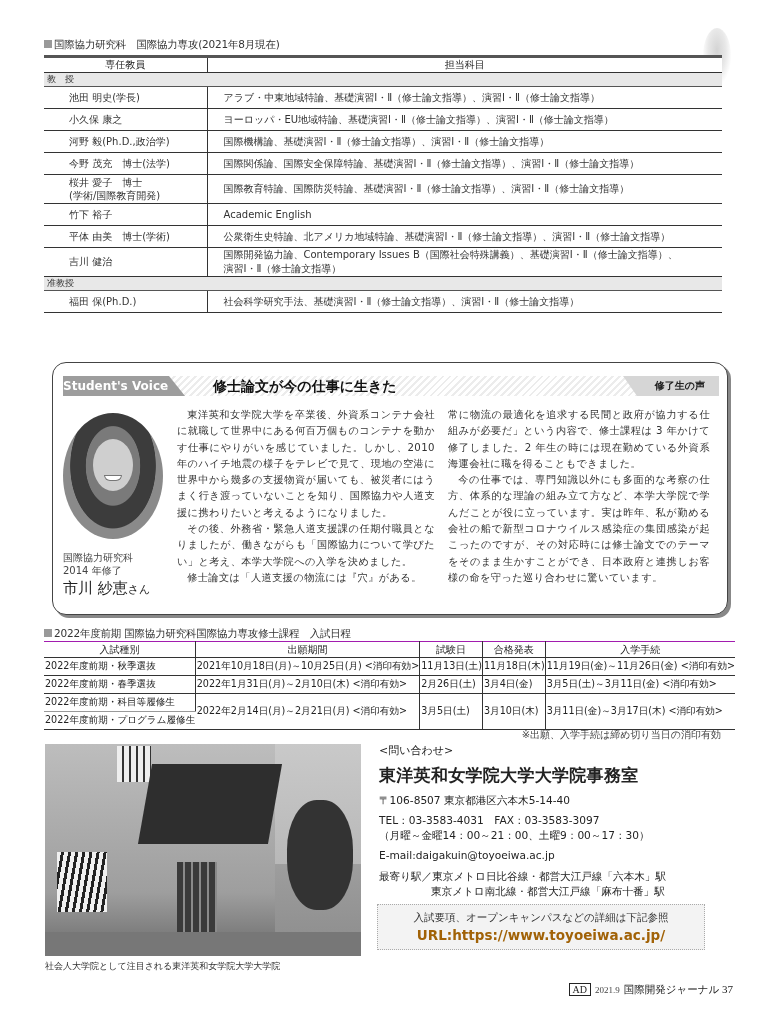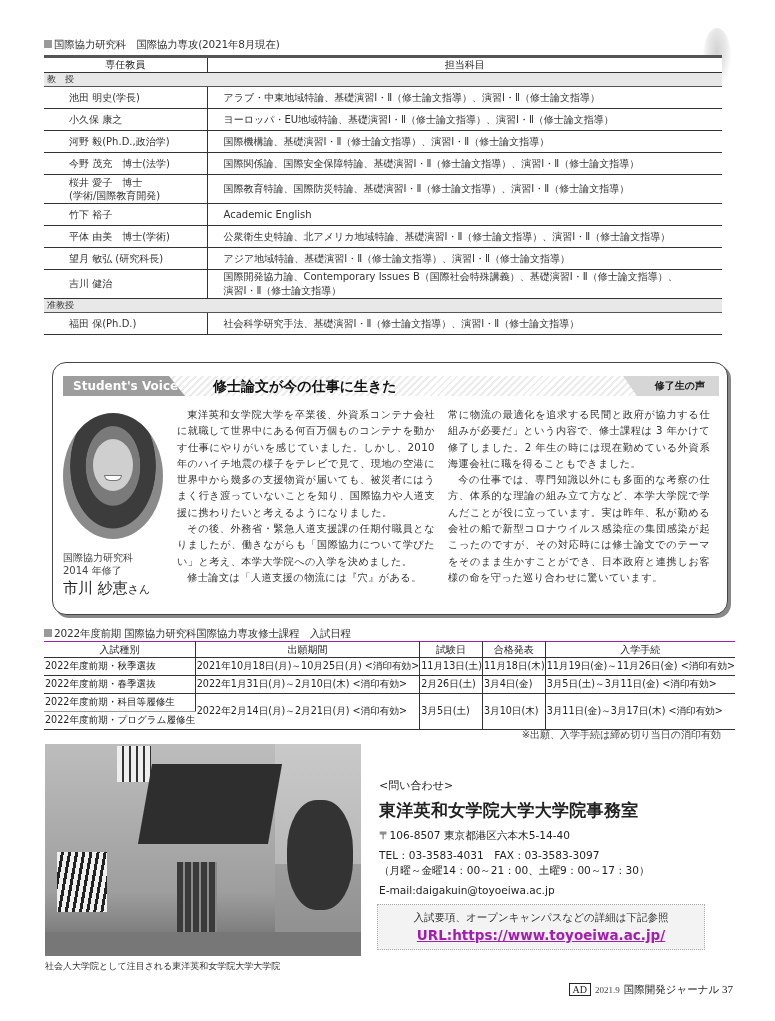--- a/index.html
+++ b/index.html
@@ -19,21 +19,21 @@
   table.fac td { height: 22px; border-bottom: 1px solid #333; vertical-align: middle; color: #333; }
   table.fac td.nm { padding-left: 25px; border-right: 1px solid #333; width: 163px; }
   table.fac td.sb { padding-left: 16px; line-height: 14px; }
   table.fac tr.tall td { height: 29px; }
   table.fac tr.grp td { height: 13px; background: #e8e8e8; font-size: 9px; padding-left: 3px; border-bottom: 1px solid #555; border-right: none; }
 
   
   .voice { position: absolute; left: 52px; top: 362px; width: 676px; height: 253px; border: 1.5px solid #444; border-radius: 14px; box-shadow: 3px 3px 0 #888; background: #fff; }
   .voice .hdr { position: absolute; left: 10px; top: 13px; width: 656px; height: 20px;
     background: repeating-linear-gradient(135deg, #fff 0 3px, #ececec 3px 5px); }
-  .voice .sv-tag { position: absolute; left: 0; top: 0; height: 20px; width: 122px; background: #9d9d9d; color: #fff; font-size: 12px; font-weight: bold; line-height: 20px; padding-left: 10px;
+  .voice .sv-tag { position: absolute; left: 0; top: 0; height: 20px; width: 122px; background: #9d9d9d; color: #fff; font-size: 12px; font-weight: bold; line-height: 20px; 
     clip-path: polygon(0 0, 106px 0, 122px 100%, 0 100%); }
   .voice .title { position: absolute; left: 150px; top: 0; font-size: 14px; font-weight: bold; line-height: 20px; color: #111; }
   .voice .tag2 { position: absolute; right: 0; top: 0; height: 20px; width: 110px; background: #d6d6d6; font-size: 10px; font-weight: bold; line-height: 20px; text-align: right; padding-right: 14px;
     clip-path: polygon(14px 0, 100% 0, 100% 100%, 28px 100%); }
   .photo { position: absolute; left: 10px; top: 50px; width: 100px; height: 126px; border-radius: 50%;
     background: radial-gradient(ellipse at 50% 42%, #d8d8d8 0 20%, #7a7a7a 21% 38%, #3c3c3c 39% 60%, #8a8a8a 61% 100%); }
   .photo .face { position:absolute; left: 30px; top: 26px; width: 40px; height: 52px; border-radius: 50%; background: #cfcfcf; }
   .photo .smile { position:absolute; left: 41px; top: 62px; width: 18px; height: 6px; border-radius: 0 0 9px 9px; background: #fff; border: 1px solid #777; }
   .prof1 { position: absolute; left: 10px; top: 188px; font-size: 10px; color: #444; line-height: 13px; }
   .prof-name { position: absolute; left: 10px; top: 216px; font-size: 15px; color: #222; }
@@ -59,29 +59,29 @@
   .bldg .canopy { position:absolute; left:100px; top:20px; width:130px; height:80px; background:#2e2e2e; transform: skewX(-10deg); }
   .bldg .door { position:absolute; left:132px; top:118px; width:40px; height:90px; background: repeating-linear-gradient(90deg,#3a3a3a 0 6px,#8a8a8a 6px 8px); }
   .bldg .win { position:absolute; left:72px; top:2px; width:34px; height:36px; background: repeating-linear-gradient(90deg,#eee 0 5px,#333 5px 7px); }
   .bldg .gate { position:absolute; left:12px; top:108px; width:50px; height:60px; background: repeating-linear-gradient(100deg,#f0f0f0 0 4px,#222 4px 7px); }
   .bldg .tree { position:absolute; right:8px; top:56px; width:66px; height:110px; border-radius:45%; background:#333; }
   .bldg .ground { position:absolute; left:0; bottom:0; width:100%; height: 24px; background:#777; }
   .caption { position: absolute; left: 45px; top: 960px; font-size: 9px; color: #333; }
 
   
   .contact { position: absolute; left: 379px; top: 743px; width: 340px; color: #222; }
-  .contact .h { font-size: 11px; margin-top: 35px; }
+  .contact .h { font-size: 11px; }
   .contact .org { font-size: 17px; font-weight: bold; margin-top: 6px; letter-spacing: 0.3px; }
   .contact .ln { font-size: 10.6px; margin-top: 6px; line-height: 14px; }
   .contact .ln.t { margin-top: 1px; }
   .contact .stn { font-size: 10.6px; margin-top: 7px; line-height: 15px; }
   .contact .stn .ind { padding-left: 52px; }
   .urlbox { position: absolute; left: 377px; top: 904px; width: 328px; height: 46px; border: 1.5px dotted #aaa; background: #f3f3f3; text-align: center; }
   .urlbox .a { font-size: 10.5px; margin-top: 6px; color: #333; }
-  .urlbox .b { font-size: 13.5px; font-weight: bold; margin-top: 2px; color: #a21caf; text-decoration: underline; }
+  .urlbox .b { font-size: 13.5px; font-weight: bold; margin-top: 2px; color: #a16207; }
 
   .footer { position: absolute; right: 42px; top: 983px; font-size: 11px; color: #222; font-family: "Liberation Serif", "DejaVu Serif", serif; }
   .footer .ad { border: 1px solid #222; padding: 0 3px; font-size: 10px; margin-right: 4px; }
   .footer .yr { font-size: 9px; color: #444; margin-right: 4px; }
 </style>
 </head>
 <body>
 
 <div class="deco"></div>
 
@@ -119,24 +119,20 @@
         </td>
         <td class="sb">国際教育特論、国際防災特論、基礎演習Ⅰ・Ⅱ（修士論文指導）、演習Ⅰ・Ⅱ（修士論文指導）</td>
       </tr>
   <tr>
         <td class="nm">竹下 裕子</td>
         <td class="sb">Academic English</td>
       </tr>
   <tr>
         <td class="nm">平体 由美　博士(学術)</td>
         <td class="sb">公衆衛生史特論、北アメリカ地域特論、基礎演習Ⅰ・Ⅱ（修士論文指導）、演習Ⅰ・Ⅱ（修士論文指導）</td>
-      </tr>
-  <tr>
-        <td class="nm">望月 敏弘 (研究科長)</td>
-        <td class="sb">アジア地域特論、基礎演習Ⅰ・Ⅱ（修士論文指導）、演習Ⅰ・Ⅱ（修士論文指導）</td>
       </tr>
   <tr class="tall">
         <td class="nm">吉川 健治</td>
         <td class="sb">
           <div>国際開発協力論、Contemporary Issues B（国際社会特殊講義）、基礎演習Ⅰ・Ⅱ（修士論文指導）、</div>
           <div>演習Ⅰ・Ⅱ（修士論文指導）</div>
         </td>
       </tr>
   <tr class="grp">
         <td colspan="2">准教授</td>

